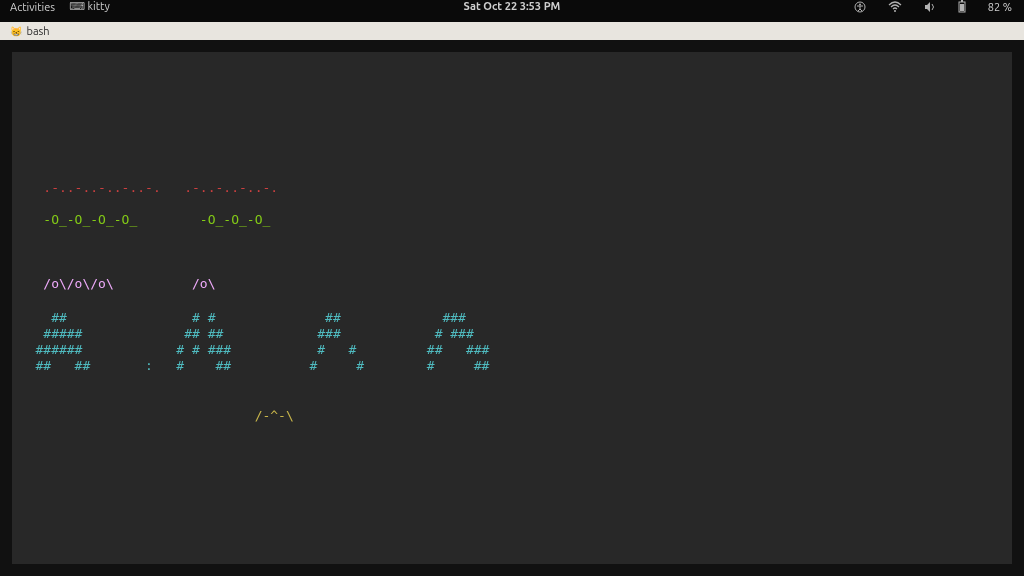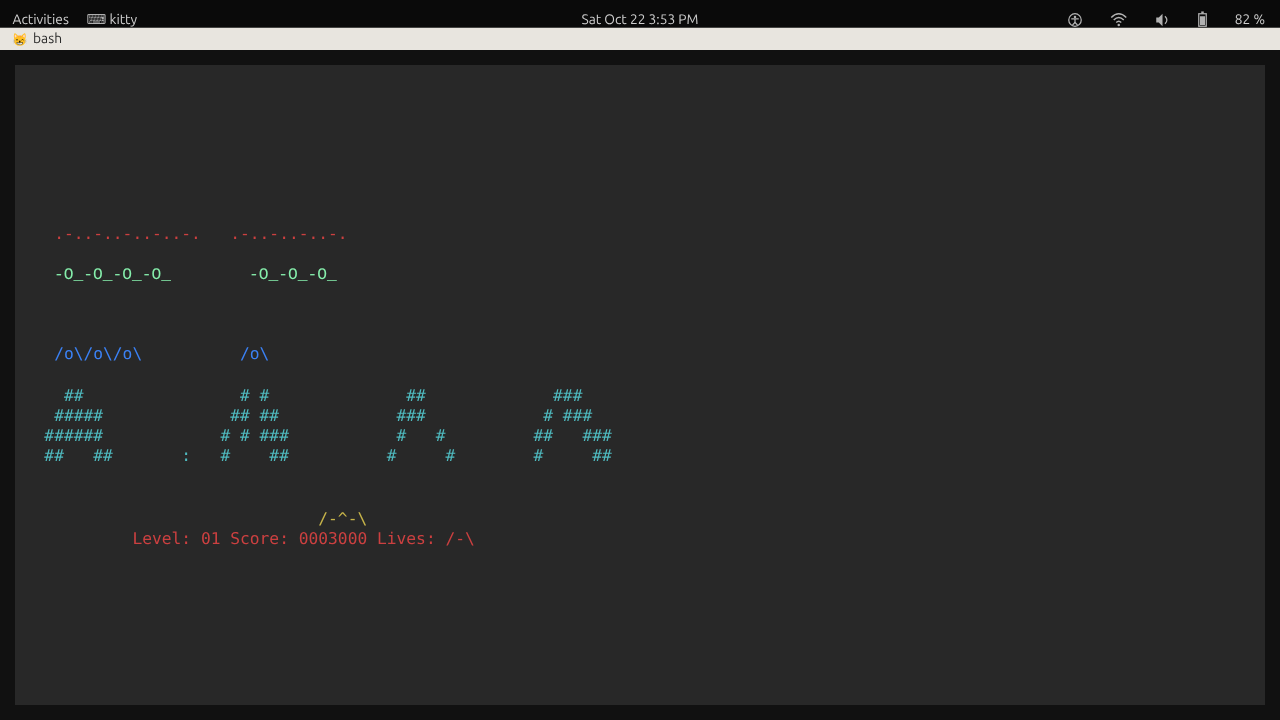--- a/index.html
+++ b/index.html
@@ -7,26 +7,26 @@
       width: 1024px; height: 576px;
       background: #1a1a1a;
       font-family: Ubuntu, Cantarell, sans-serif;
       overflow: hidden;
     }
     .topbar {
       height: 22px;
       background: #0a0a0a;
       color: #cfcfcf;
       display: flex;
-      align-items: flex-end;
+      align-items: flex-start;
       font-size: 11px;
       position: relative;
     }
     .topbar .left { display:flex; align-items:center; gap:14px; padding-left:10px;}
-    .topbar .center { position:absolute; left:50%; transform:translateX(-50%);}
+    .topbar .center { position:absolute; left:50%; transform:translateX(-50%);font-weight:bold;}
     .topbar .right { margin-left:auto; display:flex; align-items:center; gap:22px; padding-right:12px;}
     .topbar .icon { opacity:.85; display:inline-flex; }
     .tabbar {
       height: 18px;
       background: #e8e5df;
       display:flex; align-items:center;
       font-size: 11px; color:#2b2b2b;
       padding-left:4px;
     }
     .tabbar .tab { display:flex; align-items:center; gap:4px; padding:0 6px;}
@@ -42,22 +42,22 @@
       background:#282828;
       font-family: "DejaVu Sans Mono", Menlo, Consolas, monospace;
       font-size:13px;
       line-height:16px;
       color:#aaa;
       position:relative;
       white-space:pre;
     }
     .line { position:absolute; left:0; }
     .c-red    { color:#cc4040; }
-    .c-olive  { color:#86efac;font-family:Liberation Mono, monospace; }
-    .c-blue   { color:#3b82f6; }
+    .c-olive  { color:#84cc16; }
+    .c-blue   { color:#f0abfc; }
     .c-cyan   { color:#4fbabf; }
     .c-yellow { color:#c8b54a; }
   </style>
 </head>
 <body>
 
 <div class="topbar">
   <div class="left">
     <span>Activities</span>
     <span>
@@ -107,15 +107,14 @@
 <div class="termwrap">
   <div class="terminal">
     <div class="line c-red" style="top:128px">    .-..-..-..-..-.   .-..-..-..-.</div>
     <div class="line c-olive" style="top:160px">    -O_-O_-O_-O_        -O_-O_-O_</div>
     <div class="line c-blue" style="top:224px">    /o\/o\/o\          /o\</div>
     <div class="line c-cyan" style="top:258px">     ##                # #              ##             ###</div>
     <div class="line c-cyan" style="top:274px">    #####             ## ##            ###            # ###</div>
     <div class="line c-cyan" style="top:290px">   ######            # # ###           #   #         ##   ###</div>
     <div class="line c-cyan" style="top:306px">   ##   ##       :   #    ##          #     #        #     ##</div>
     <div class="line c-yellow" style="top:356px">                               /-^-\</div>
-    <div class="line c-red" style="top:372px">            Level: 01 Score: 0003000 Lives: /-\</div>
   </div>
 </div>
 
 </body></html>

